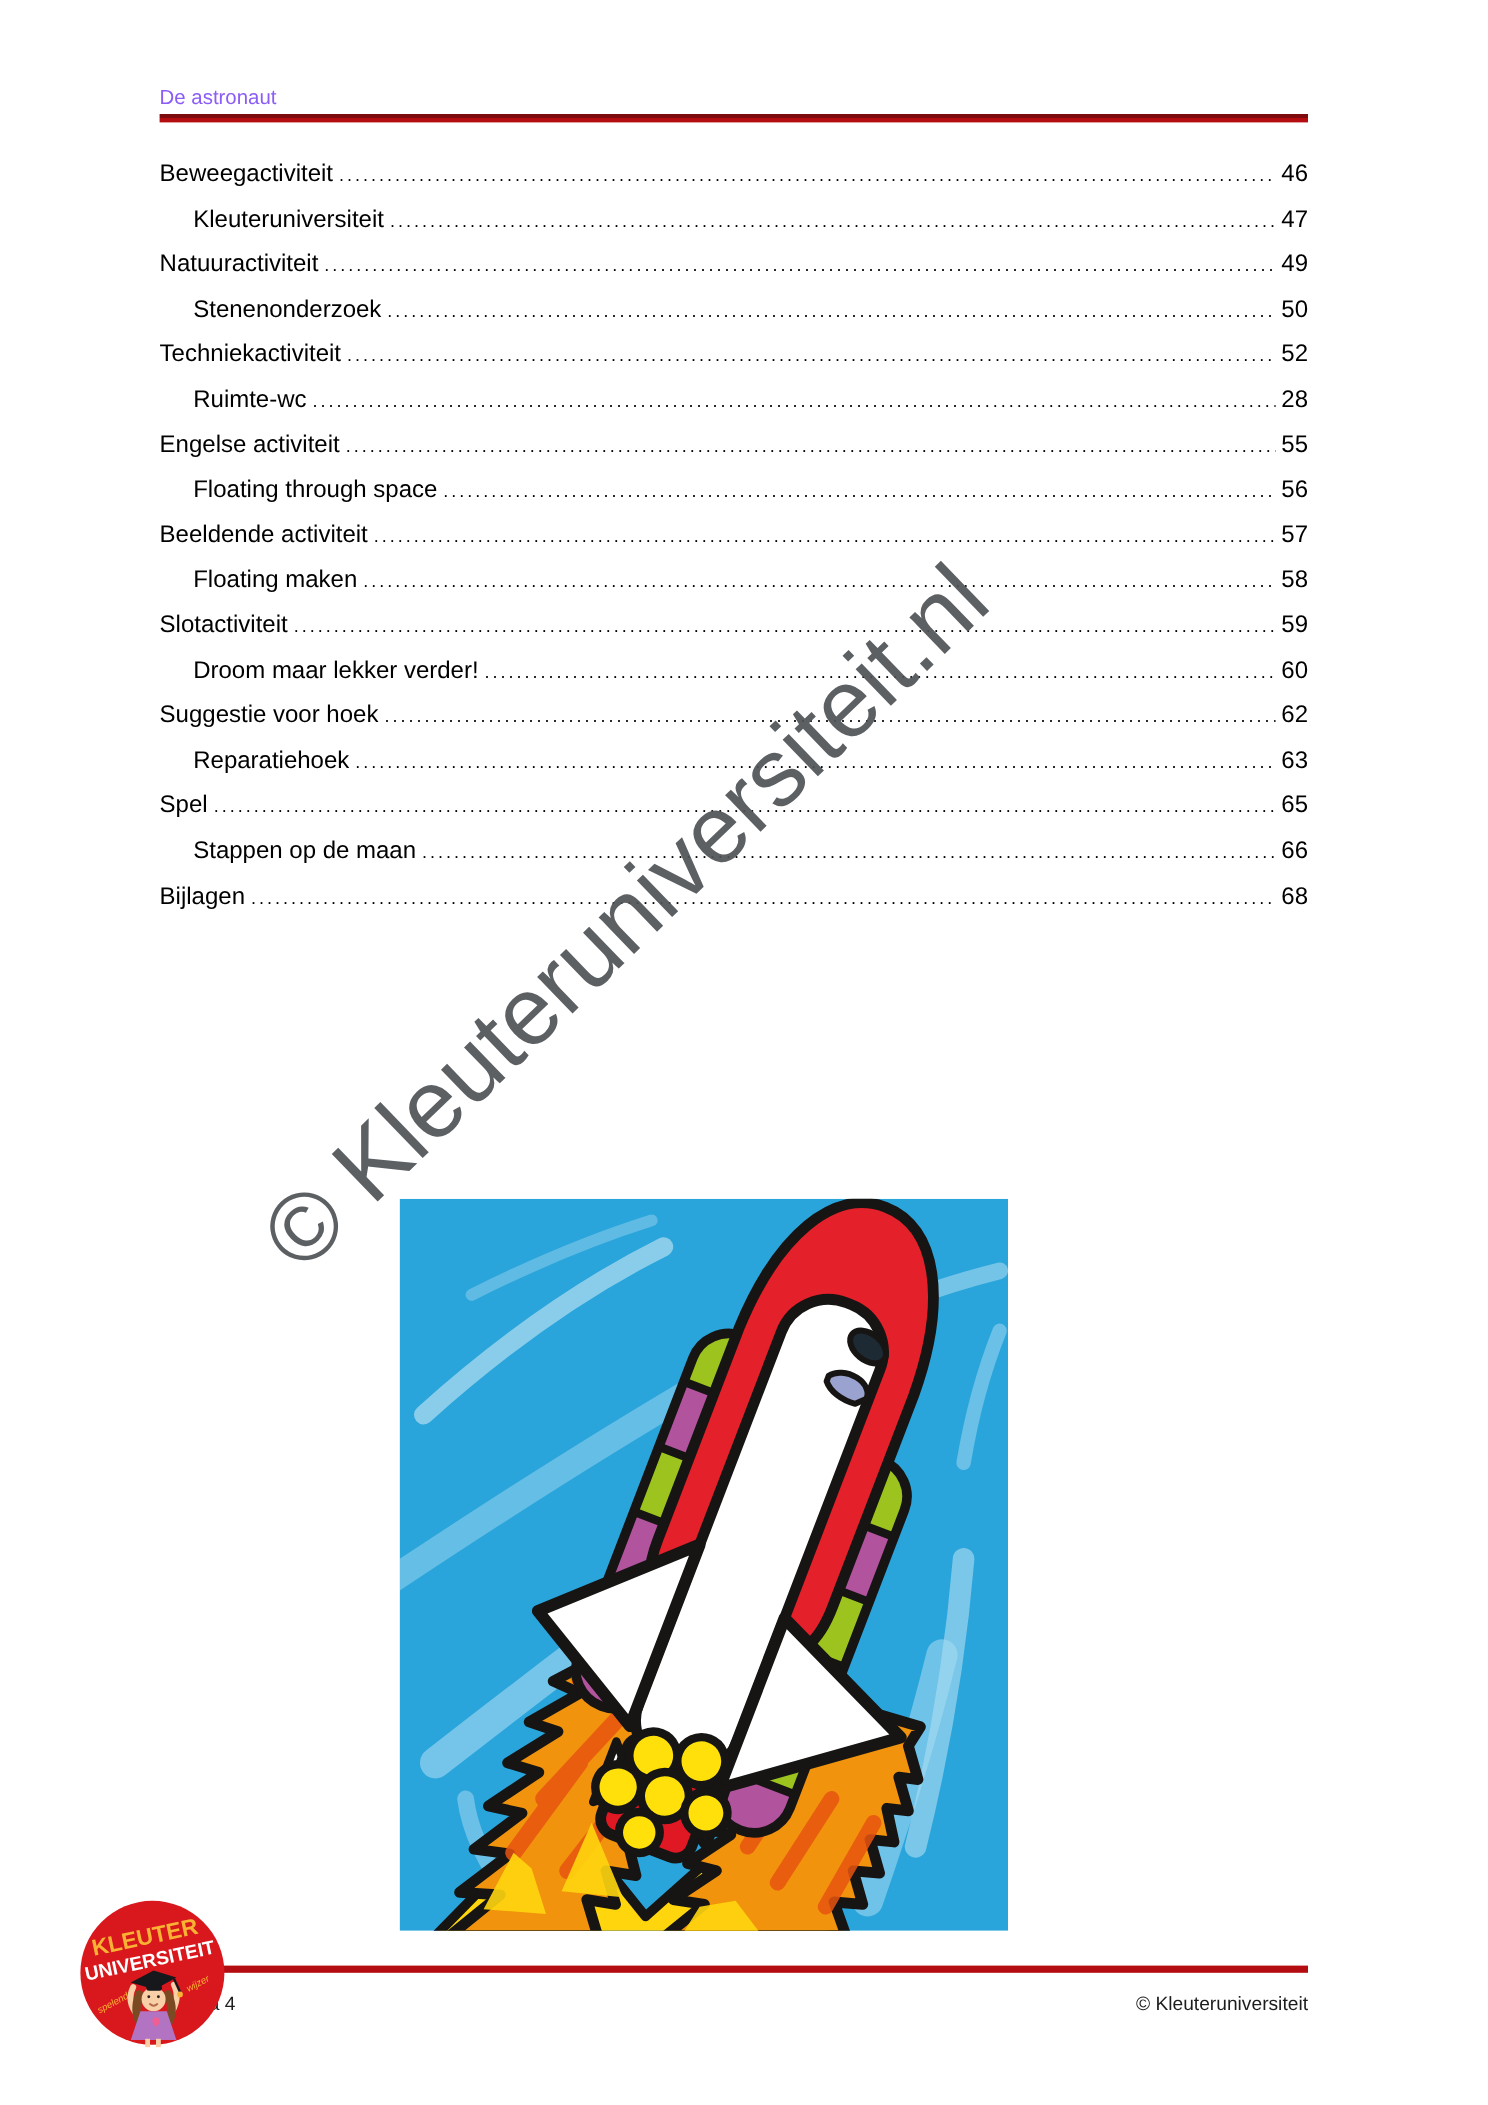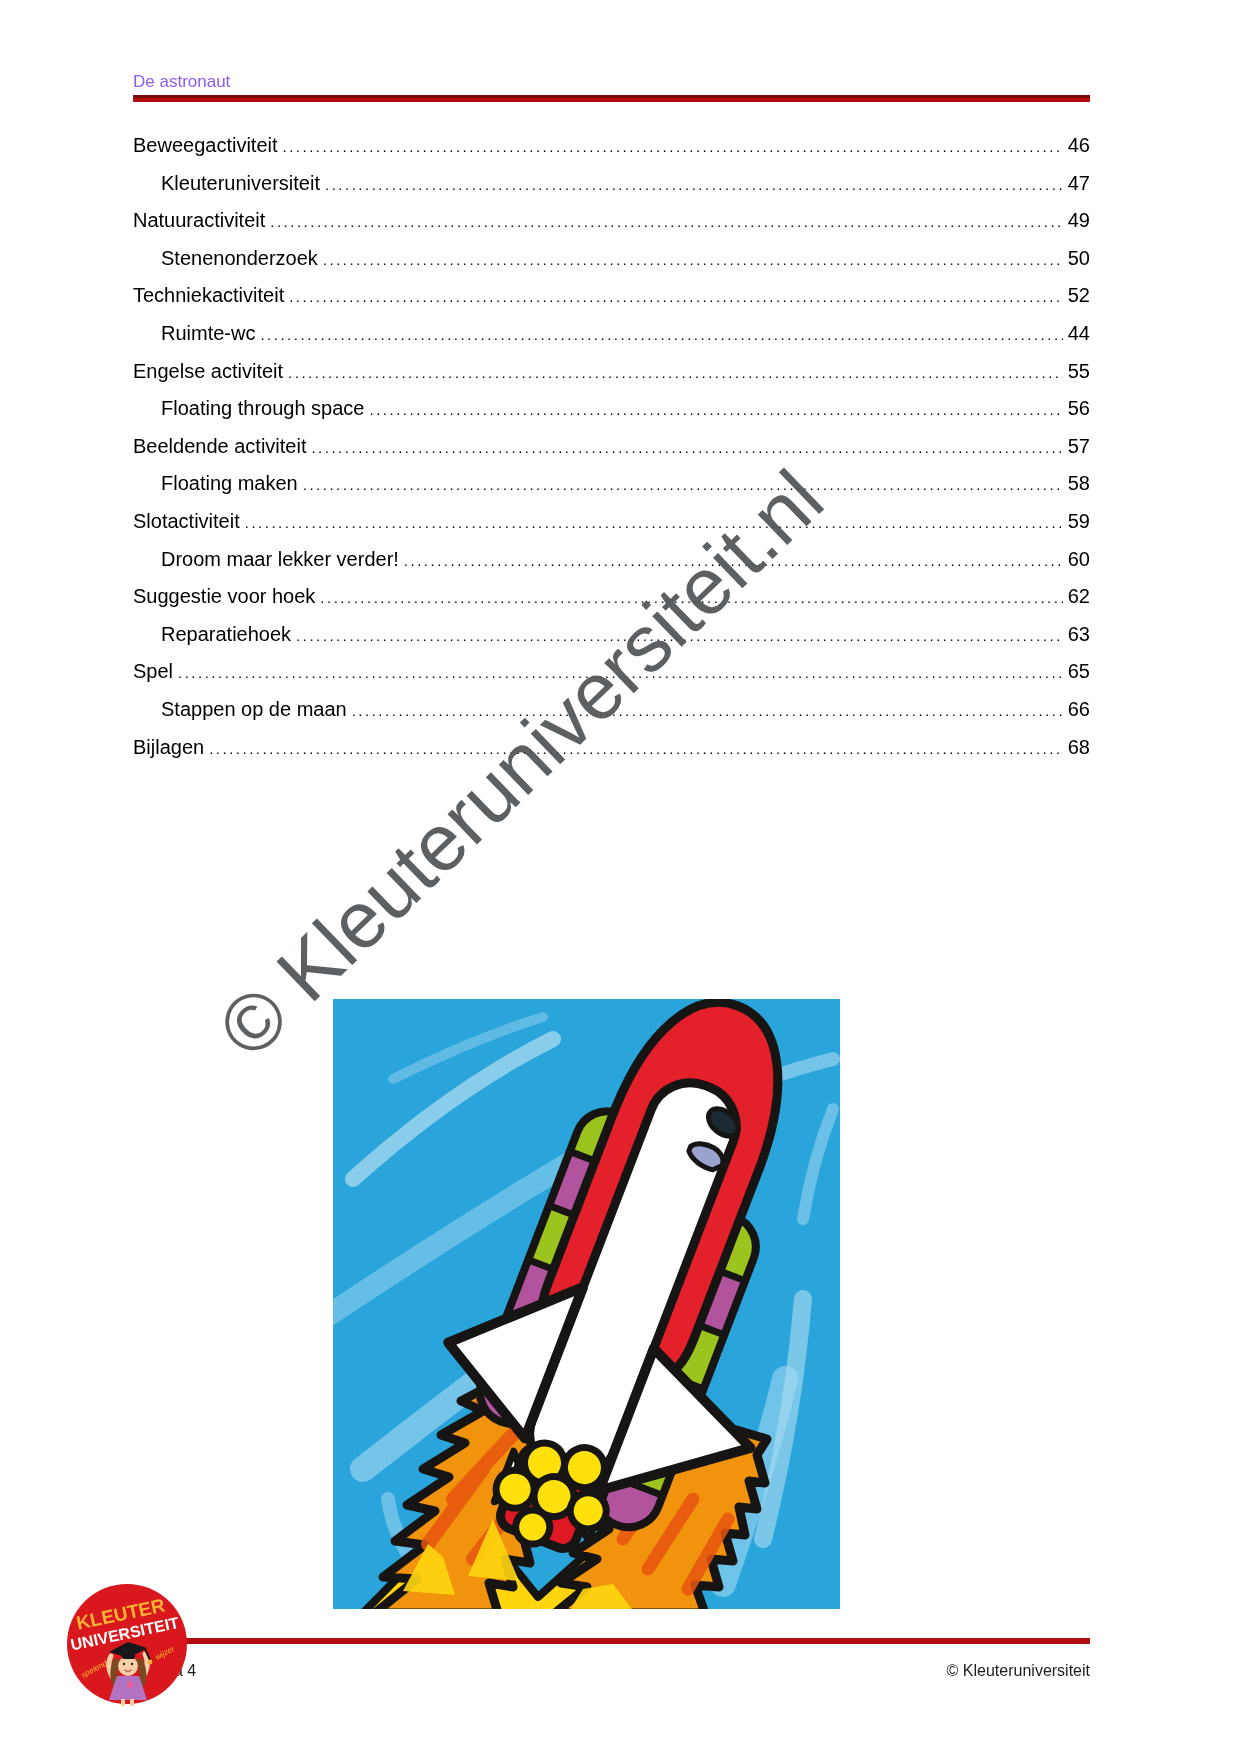--- a/index.html
+++ b/index.html
@@ -105,21 +105,21 @@
         <span class="toc-page">50</span>
       </div>
       <div class="toc-row level-1">
         <span class="toc-label">Techniekactiviteit</span>
         <span class="toc-dots"></span>
         <span class="toc-page">52</span>
       </div>
       <div class="toc-row level-2">
         <span class="toc-label">Ruimte-wc</span>
         <span class="toc-dots"></span>
-        <span class="toc-page">44</span>
+        <span class="toc-page">28</span>
       </div>
       <div class="toc-row level-1">
         <span class="toc-label">Engelse activiteit</span>
         <span class="toc-dots"></span>
         <span class="toc-page">55</span>
       </div>
       <div class="toc-row level-2">
         <span class="toc-label">Floating through space</span>
         <span class="toc-dots"></span>
         <span class="toc-page">56</span>

